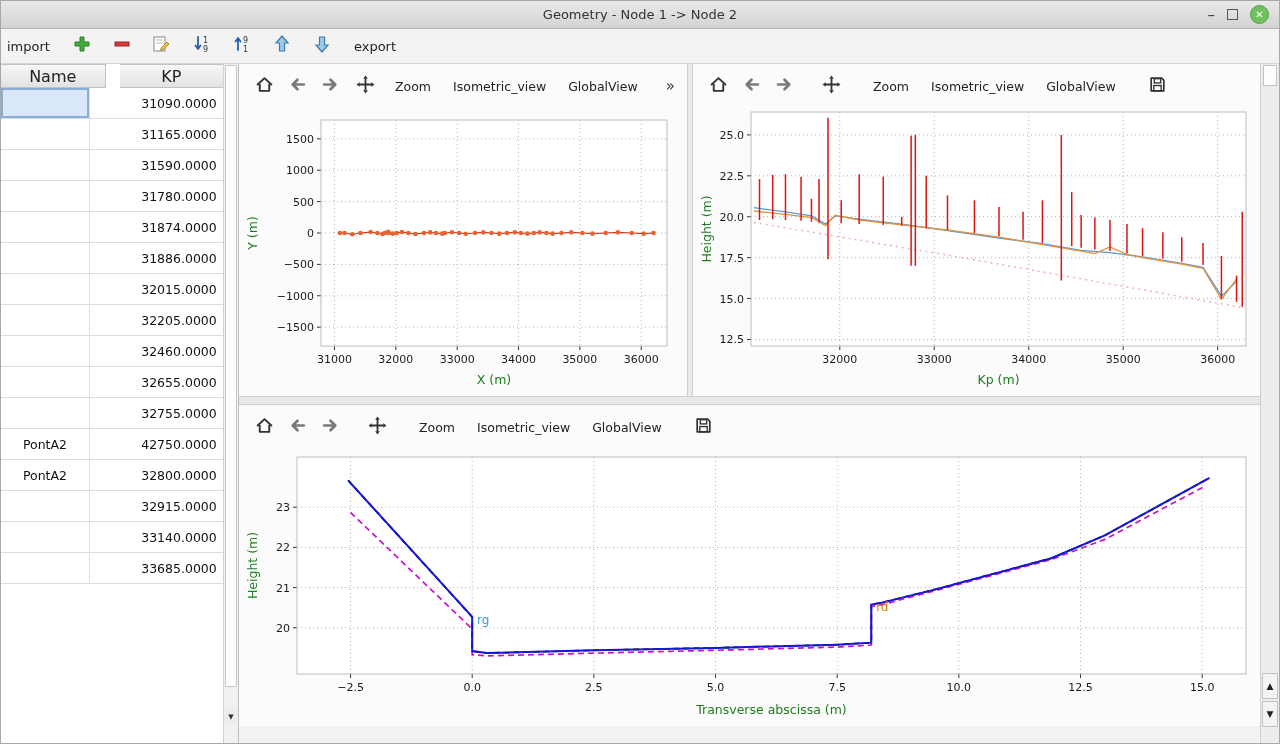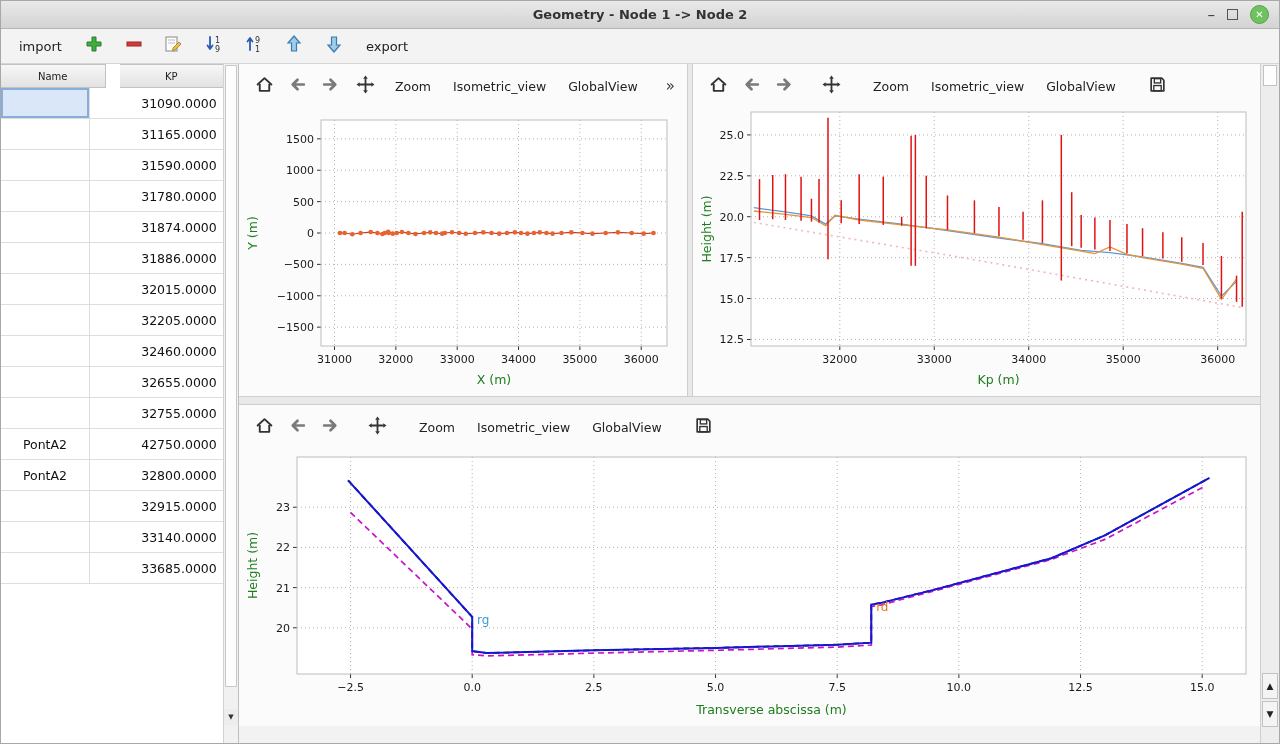--- a/index.html
+++ b/index.html
@@ -1,38 +1,38 @@
 <!DOCTYPE html>
 <html><head>
 <meta charset="utf-8">
 <style>
   html,body{margin:0;padding:0;background:#c9c9c9;font-family:"DejaVu Sans","Liberation Sans",sans-serif;}
   .window{width:1280px;height:744px;background:#f2f2f2;position:relative;overflow:hidden;border:1px solid #a8a8a8;box-sizing:border-box;}
 
   
   .titlebar{height:27px;background:linear-gradient(#e9e9e9,#d3d3d3);border-bottom:1px solid #b6b6b6;display:flex;align-items:center;position:relative;}
-  .titlebar .title{flex:1;text-align:center;font-size:13px;font-weight:bold;color:#333;}
+  .titlebar .title{flex:1;text-align:center;font-size:13px;font-weight:normal;color:#333;}
   .win-controls{position:absolute;right:10px;top:0;height:27px;display:flex;align-items:center;gap:12px;}
   .wc-min{font-size:15px;color:#444;line-height:10px;cursor:default;}
   .wc-max{width:9px;height:9px;border:1.5px solid #555;display:inline-block;}
   .wc-close{width:17px;height:17px;border-radius:50%;background:#6fc25f;border:1px solid #53a245;color:#fff;font-size:10px;display:flex;align-items:center;justify-content:center;}
 
   
-  .main-toolbar{height:34px;background:#f3f3f3;border-bottom:1px solid #d6d6d6;display:flex;align-items:center;padding-left:14px;gap:16px;}
+  .main-toolbar{height:34px;background:#f3f3f3;border-bottom:1px solid #d6d6d6;display:flex;align-items:center;padding-left:2px;gap:16px;}
   .tb-text{font-size:13px;color:#222;padding:3px 4px;}
   .tb-icon{width:24px;height:24px;display:flex;align-items:center;justify-content:center;}
 
   
   .content{display:flex;height:683px;}
 
   
   .left-panel{width:238px;background:#fff;border-right:1px solid #bfbfbf;position:relative;box-sizing:border-box;flex:none;}
   .tbl{position:absolute;left:0;top:0;right:14px;bottom:0;overflow:hidden;}
   .thead{display:flex;height:24px;}
-  .th{box-sizing:border-box;background:linear-gradient(#f7f7f7,#e2e2e2);border:1px solid #c2c2c2;border-left:none;display:flex;align-items:center;justify-content:center;font-size:10px;color:#222;}
+  .th{box-sizing:border-box;background:linear-gradient(#f7f7f7,#e2e2e2);border:1px solid #c2c2c2;border-left:none;display:flex;align-items:center;justify-content:center;font-size:16px;color:#222;}
   .th:first-child{border-left:1px solid #c2c2c2;border-left:none;}
   .th.name{width:112px;}
   .th.kp{width:112px;margin-left:14px;}
   .trow{display:flex;height:30px;border-bottom:1px solid #dedede;background:#fff;gap:45px;}
   .tcell{box-sizing:border-box;border-right:1px solid #dedede;display:flex;align-items:center;justify-content:center;font-size:12.5px;color:#111;}
   .tcell.name{width:112px;}
   .tcell.kp{width:112px;}
   .tcell.selected{background:#d9e7f8;box-shadow:inset 0 0 0 2px #87add8;}
   .tbl-scroll{position:absolute;right:0;top:0;bottom:0;width:14px;background:#f1f1f1;border-left:1px solid #d2d2d2;}
   .tbl-thumb{position:absolute;top:1px;left:1px;right:1px;height:620px;background:#fdfdfd;border:1px solid #c8c8c8;}

